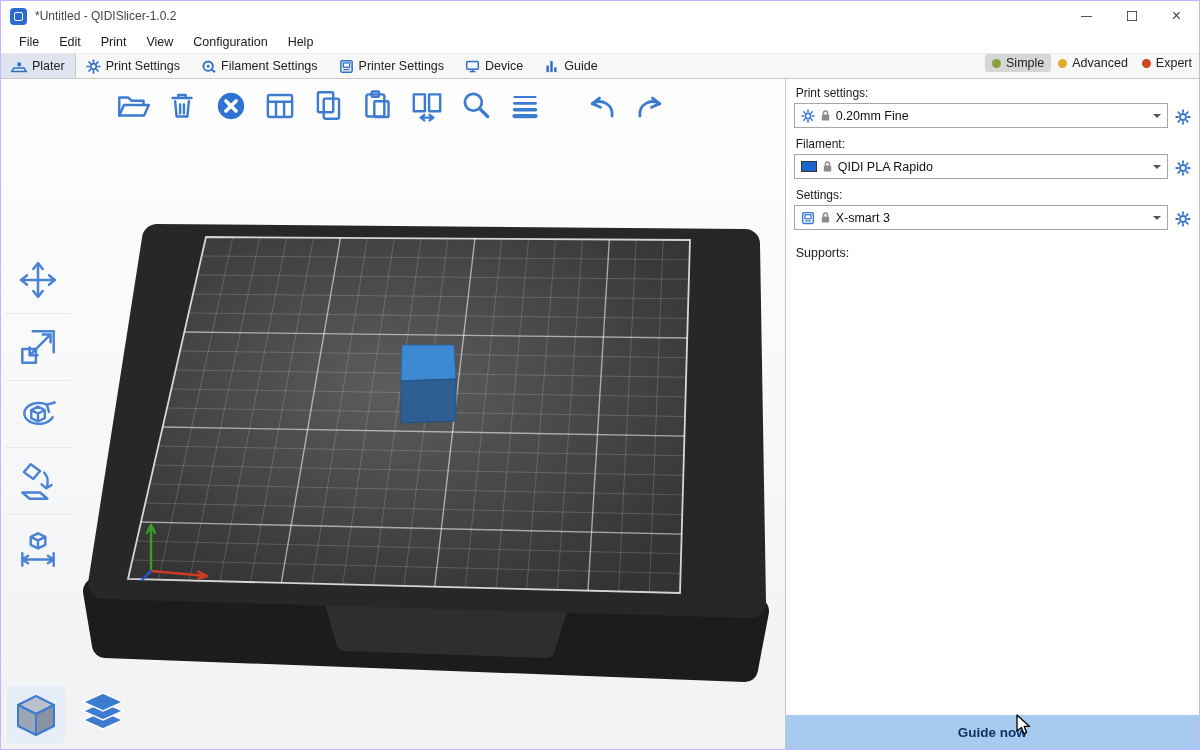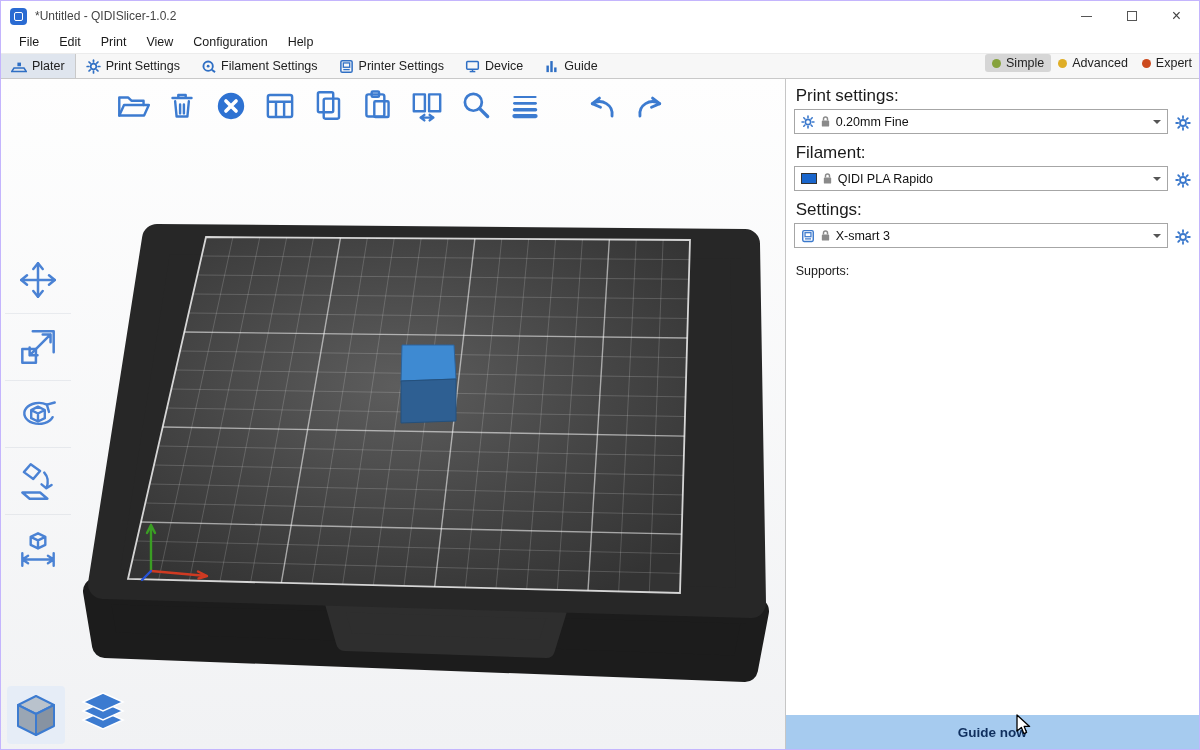--- a/index.html
+++ b/index.html
@@ -48,21 +48,21 @@
   .gzbtn { width:66px; height:67px; display:flex; align-items:center; justify-content:center; background:transparent; border:none; border-bottom:1px solid rgba(90,110,140,0.10); padding:0; cursor:pointer; }
   .gzbtn:last-child { border-bottom:none; }
 
   
   .view-switcher { position:absolute; left:6px; bottom:5px; display:flex; gap:9px; z-index:5; }
   .vsbtn { width:58px; height:58px; display:flex; align-items:center; justify-content:center; border:none; background:transparent; padding:0; cursor:pointer; border-radius:4px; }
   .vsbtn.active { background:#e6edf7; }
 
   
   .sidebar { width:415px; border-left:1px solid #c6c6c6; background:#fff; display:flex; flex-direction:column; padding-top:4px; }
-  .field-label { font-size:17px; color:#1a1a1a; margin:3px 10px 3px; }
+  .field-label { font-size:12px; color:#1a1a1a; margin:3px 10px 3px; }
   .combo-row { display:flex; align-items:flex-end; margin:0 6px 6px 8px; }
   .combo { flex:1; height:25px; background:#fff; border:1px solid #a6a6a6; display:flex; align-items:center; gap:5px; padding-left:6px; font-size:12.5px; color:#111; cursor:pointer; }
   .combo-text { flex:1; white-space:nowrap; overflow:hidden; }
   .combo-arrow { width:20px; align-self:stretch; display:flex; align-items:center; justify-content:center; }
   .combo-arrow::after { content:""; border:4px solid transparent; border-top-color:#555; margin-top:4px; }
   .gear-btn { width:20px; height:22px; margin-left:5px; display:flex; align-items:center; justify-content:center; background:none; border:none; padding:0; cursor:pointer; }
   .swatch { width:16px; height:11px; border:1px solid #333; display:inline-block; flex:0 0 auto; }
   .inline-row { display:flex; align-items:center; margin:4px 31px 4px 10px; font-size:12.5px; color:#1a1a1a; }
   .inline-row .lbl { margin-right:6px; }
   .combo.small { flex:0 0 75px; }

